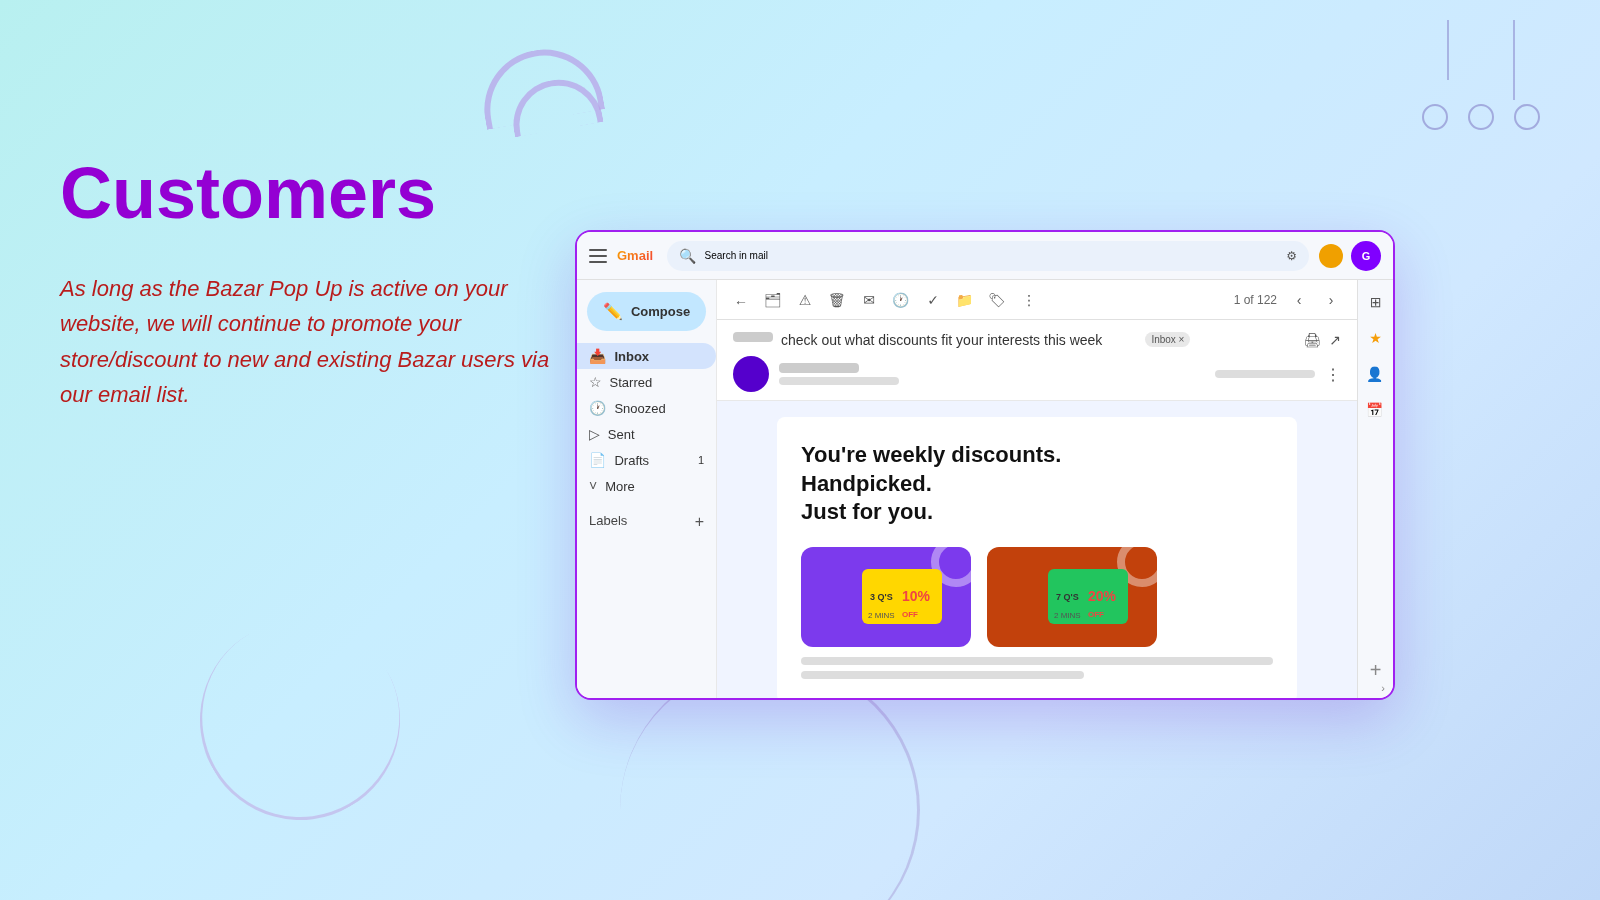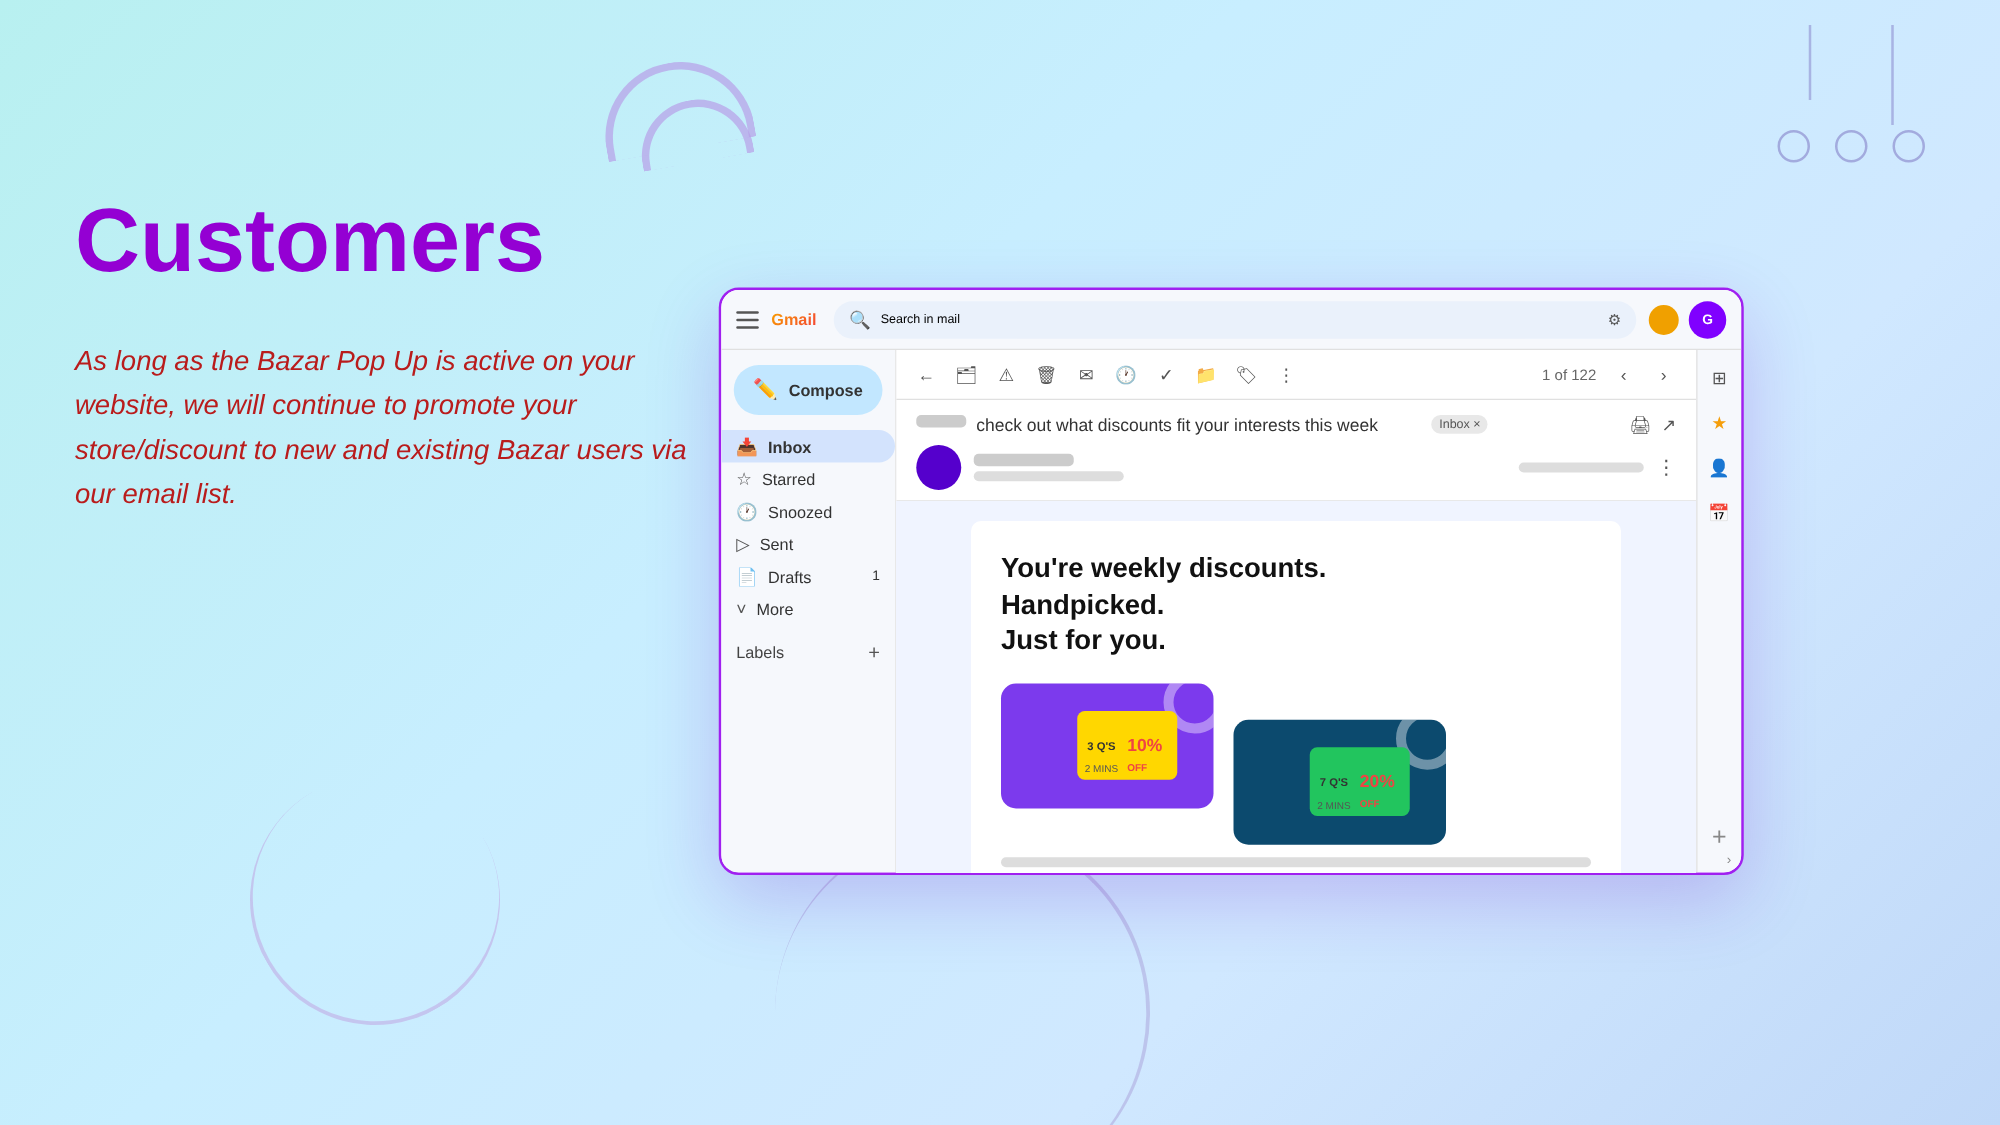--- a/index.html
+++ b/index.html
@@ -465,21 +465,21 @@
       width: 170px;
       height: 100px;
       border-radius: 12px;
       position: relative;
       overflow: hidden;
       display: flex;
       align-items: center;
       justify-content: center;
     }
     .product-card.purple { background: #7c3aed; }
-    .product-card.cyan { background: #0c4a6e; margin-top: 29px; }
+    .product-card.cyan { background: #c2410c; }
 
     .product-card-inner {
       position: relative;
       width: 100%;
       height: 100%;
       display: flex;
       align-items: center;
       justify-content: center;
       padding-left: 32px;
     }

